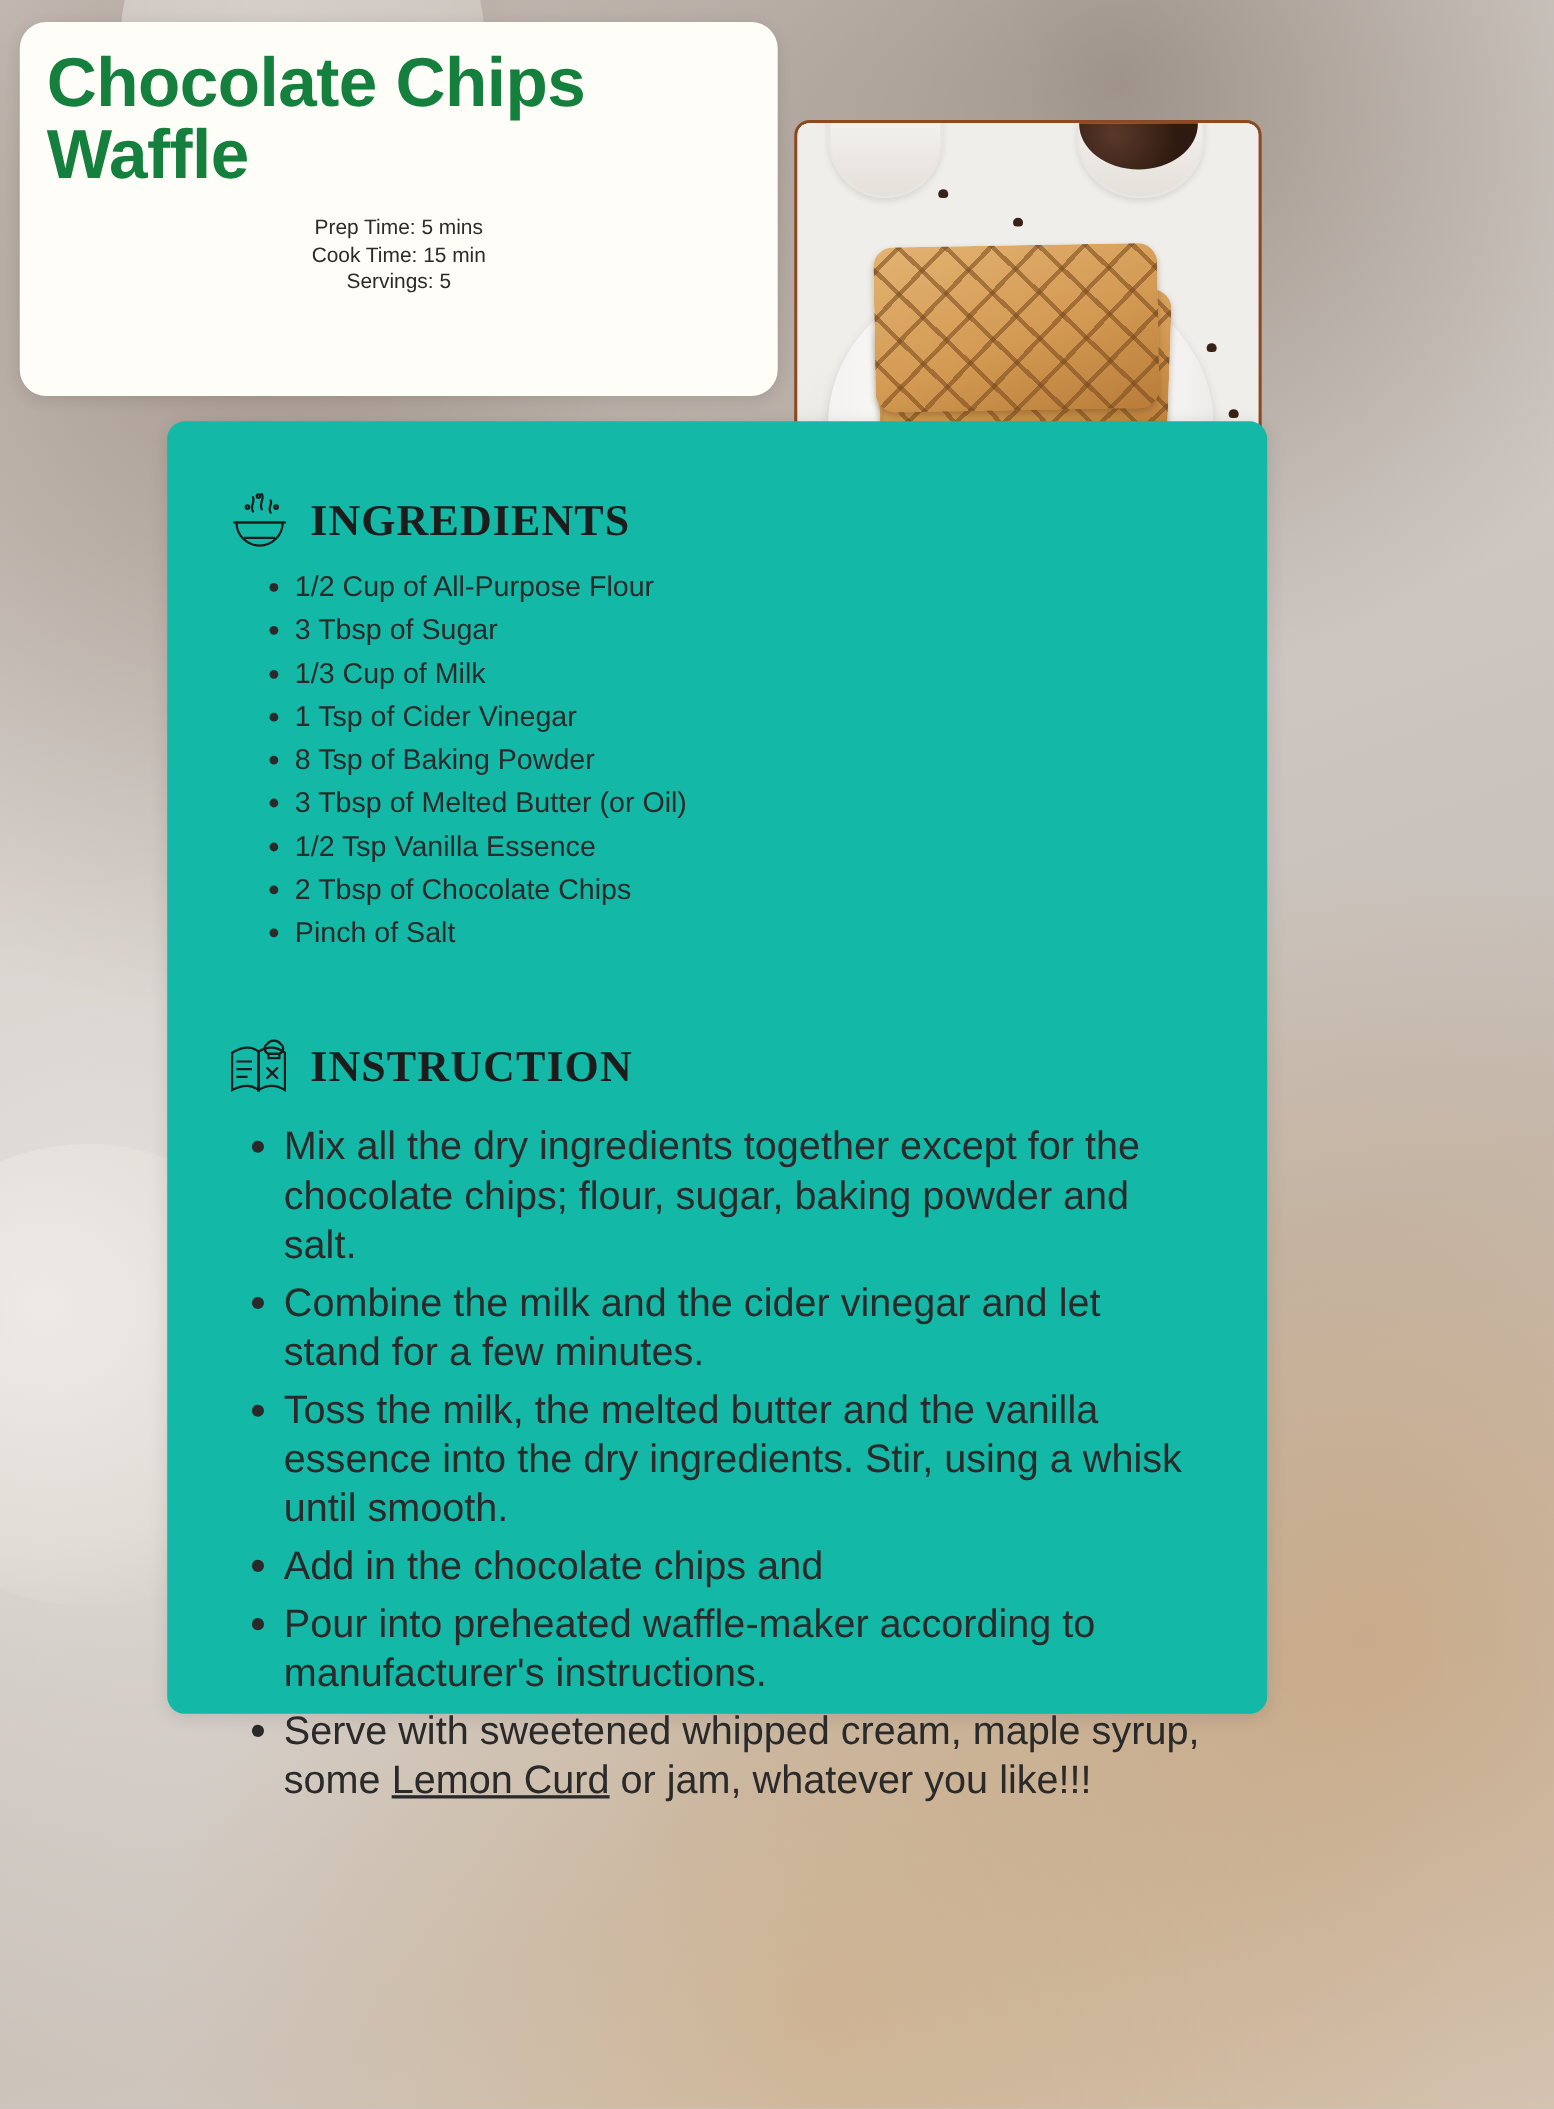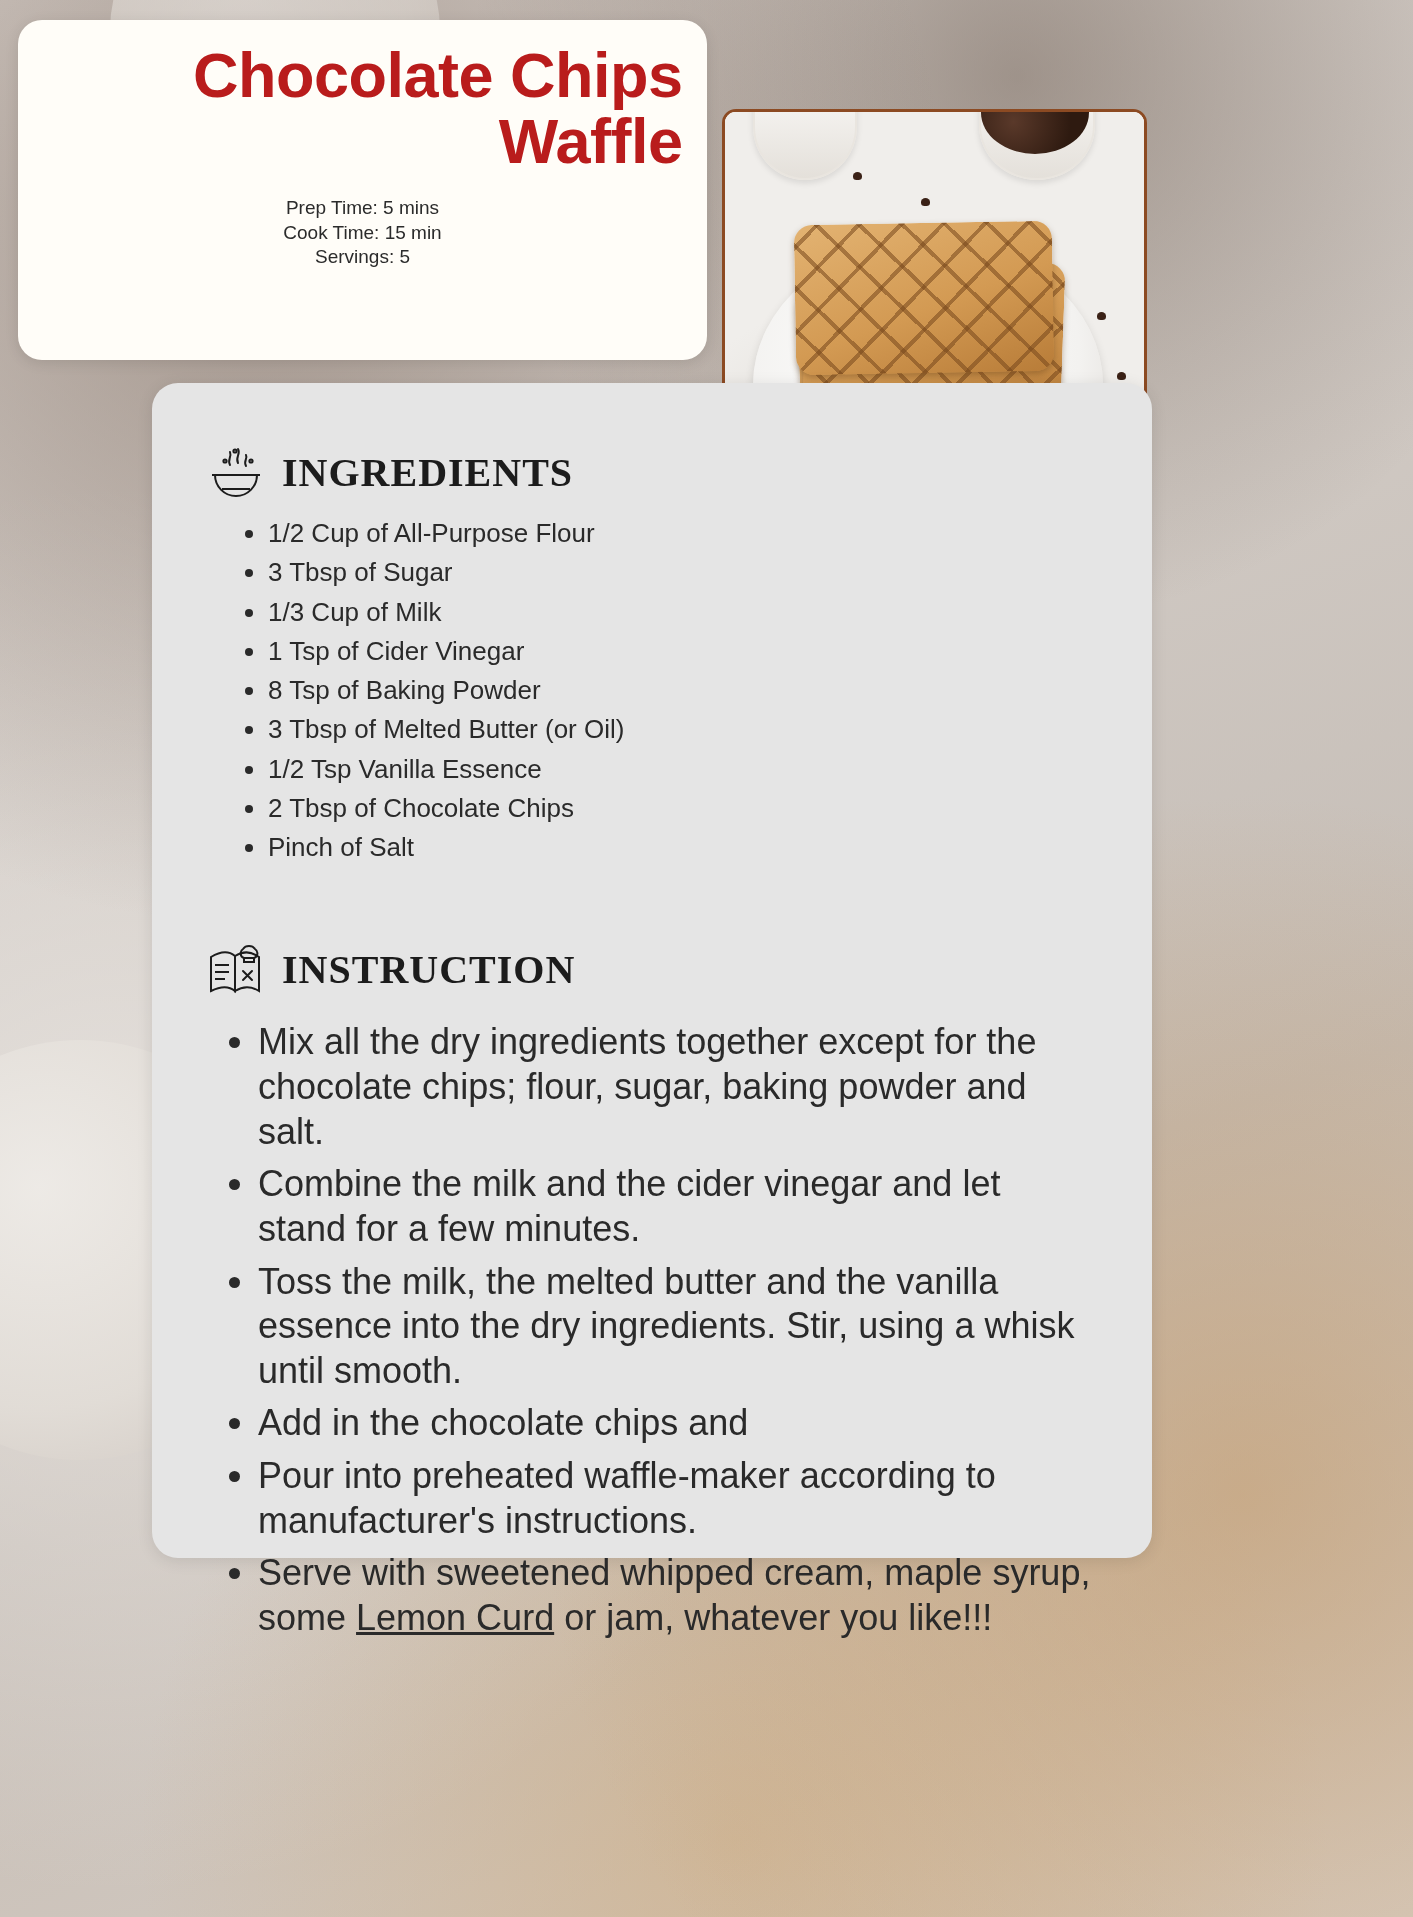--- a/index.html
+++ b/index.html
@@ -46,45 +46,45 @@
     background: #fffdf8;
     border-radius: 24px;
     box-shadow: 0 3px 14px rgba(0,0,0,0.10);
     display: flex;
     flex-direction: column;
     align-items: center;
     padding-top: 22px;
     box-sizing: border-box;
   }
   .recipe-title {
-    color: #b91c1c;
+    color: #15803d;
     font-size: 63px;
     line-height: 1.05;
     font-weight: 700;
-    text-align: right;
+    text-align: left;
     letter-spacing: -0.5px;
     margin: 0;
     max-width: 640px;
   }
   .meta {
     margin-top: 22px;
     text-align: center;
     color: #2b2b2b;
     font-size: 19px;
     line-height: 1.28;
   }
 
   .card-body {
     position: absolute;
     left: 152px;
     top: 383px;
     width: 1000px;
     height: 1175px;
-    background: #e5e5e5;
-    border-radius: 26px;
+    background: #14b8a6;
+    border-radius: 16px;
     box-shadow: 0 3px 16px rgba(0,0,0,0.10);
     box-sizing: border-box;
     padding: 34px 54px 0 54px;
   }
 
   
   .photo-frame {
     position: absolute;
     left: 722px;
     top: 109px;

